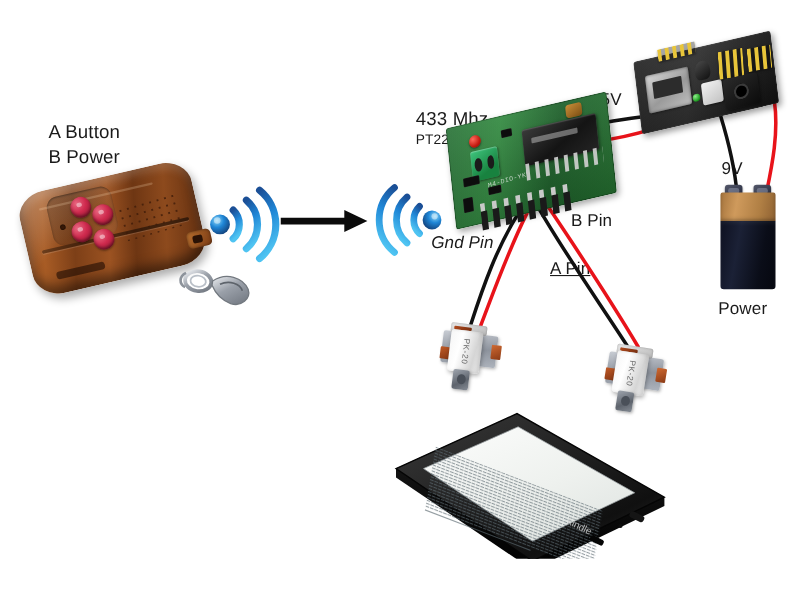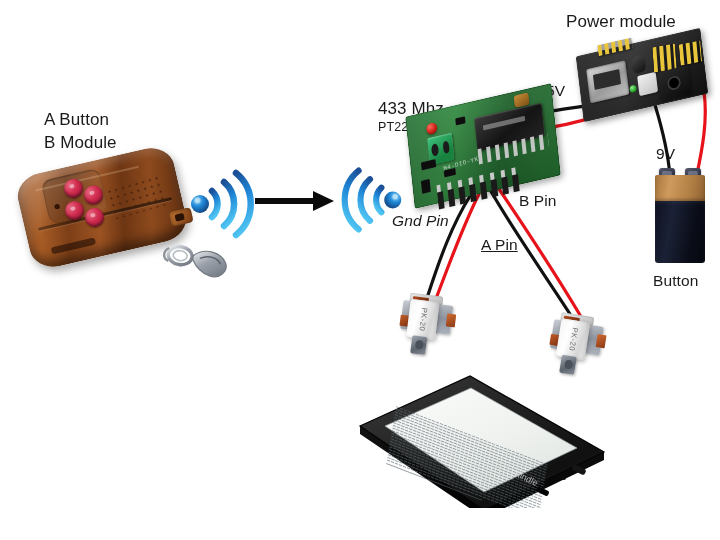--- a/index.html
+++ b/index.html
@@ -385,36 +385,35 @@
     left: 352px; top: 368px;
     width: 258px; height: 140px;
   }
 </style>
 </head>
 <body>
 
 <div id="canvas">
 
   <div class="lbl lbl-lg" style="left:44px; top:110px;">A Button</div>
-  <div class="lbl lbl-lg" style="left:44px; top:133px;">B Module</div>
+  <div class="lbl lbl-lg" style="left:44px; top:133px;">B Power</div>
 
   <div class="lbl lbl-lg" style="left:378px; top:99px;">433 Mhz</div>
   <div class="lbl lbl-sm" style="left:378px; top:120px;">PT2272</div>
 
-  <div class="lbl lbl-lg" style="left:566px; top:12px;">Power module</div>
 
   <div class="lbl lbl-md" style="left:546px; top:82px;">5V</div>
 
   <div class="lbl lbl-md" style="left:656px; top:145px;">9V</div>
 
   <div class="lbl lbl-md" style="left:392px; top:212px;font-style:italic;">Gnd Pin</div>
-  <div class="lbl lbl-md" style="left:481px; top:236px;text-decoration:underline;">A Pin</div>
+  <div class="lbl lbl-md" style="left:500px; top:236px;text-decoration:underline;">A Pin</div>
   <div class="lbl lbl-md" style="left:519px; top:192px;">B Pin</div>
 
-  <div class="lbl lbl-md" style="left:653px; top:272px;">Button</div>
+  <div class="lbl lbl-md" style="left:653px; top:272px;">Power</div>
 
   <svg class="wires" viewBox="0 0 720 540" xmlns="http://www.w3.org/2000/svg">
     <g fill="none" stroke-linecap="round" stroke-linejoin="round">
 
       <path d="M519,120 C545,110 572,108 600,104" stroke="#111111" stroke-width="3.2"></path>
       <path d="M520,131 C560,128 600,118 636,100" stroke="#e8131a" stroke-width="3.2"></path>
 
       <path d="M655,105 C662,128 668,152 670,176" stroke="#111111" stroke-width="3.2"></path>
       <path d="M704,92 C708,120 702,150 697,174" stroke="#e8131a" stroke-width="3.2"></path>
 

